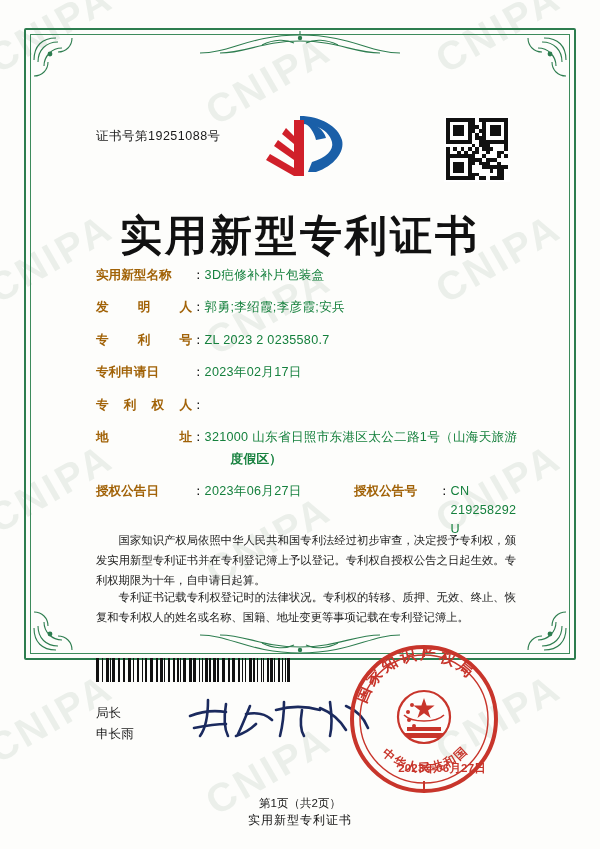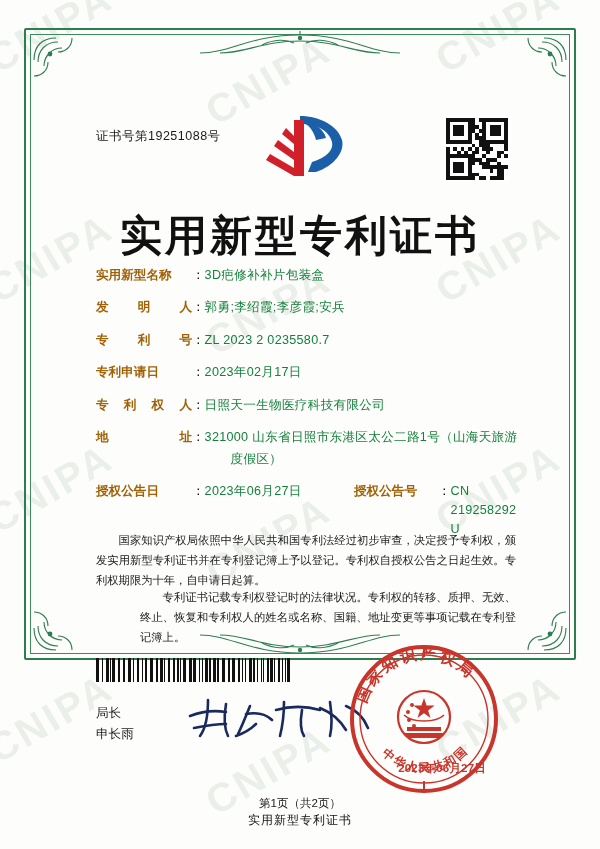--- a/index.html
+++ b/index.html
@@ -173,20 +173,21 @@
   }
   .field-value {
     flex: 1;
     color: #15803d;
     letter-spacing: 0.3px;
   }
   .field-value .line2 {
     display: block;
     margin-top: 3px;
     margin-left: 26px;
+    font-weight: bold;
   }
   .grant-row {
     display: flex;
     align-items: flex-start;
     margin-bottom: 28px;
   }
   .grant-left {
     display: flex;
     flex: 0 0 258px;
   }
@@ -200,21 +201,21 @@
     position: absolute;
     left: 34px;
     right: 22px;
     font-size: 11.3px;
     line-height: 1.75;
     text-align: justify;
     text-indent: 2em;
     color: #1a1a1a;
   }
   .para1 { top: 453px; }
-  .para2 { top: 510px; margin-left: 44px; }
+  .para2 { top: 510px; }
 
   
   .barcode {
     position: absolute;
     left: 34px;
     top: 580px;
     width: 196px;
     height: 24px;
     display: flex;
     align-items: stretch;
@@ -703,21 +704,20 @@
       </div>
 
       <div class="field-row">
         <div class="field-label">
             <span>专</span>
             <span>利</span>
             <span>权</span>
             <span>人</span>
           </div>
         <div class="field-colon">：</div>
-        <div class="field-value">日照天一生物医疗科技有限公司</div>
       </div>
 
       <div class="field-row">
         <div class="field-label">
             <span>地</span>
             <span>址</span>
           </div>
         <div class="field-colon">：</div>
         <div class="field-value">
           <span>321000 山东省日照市东港区太公二路1号（山海天旅游</span>

